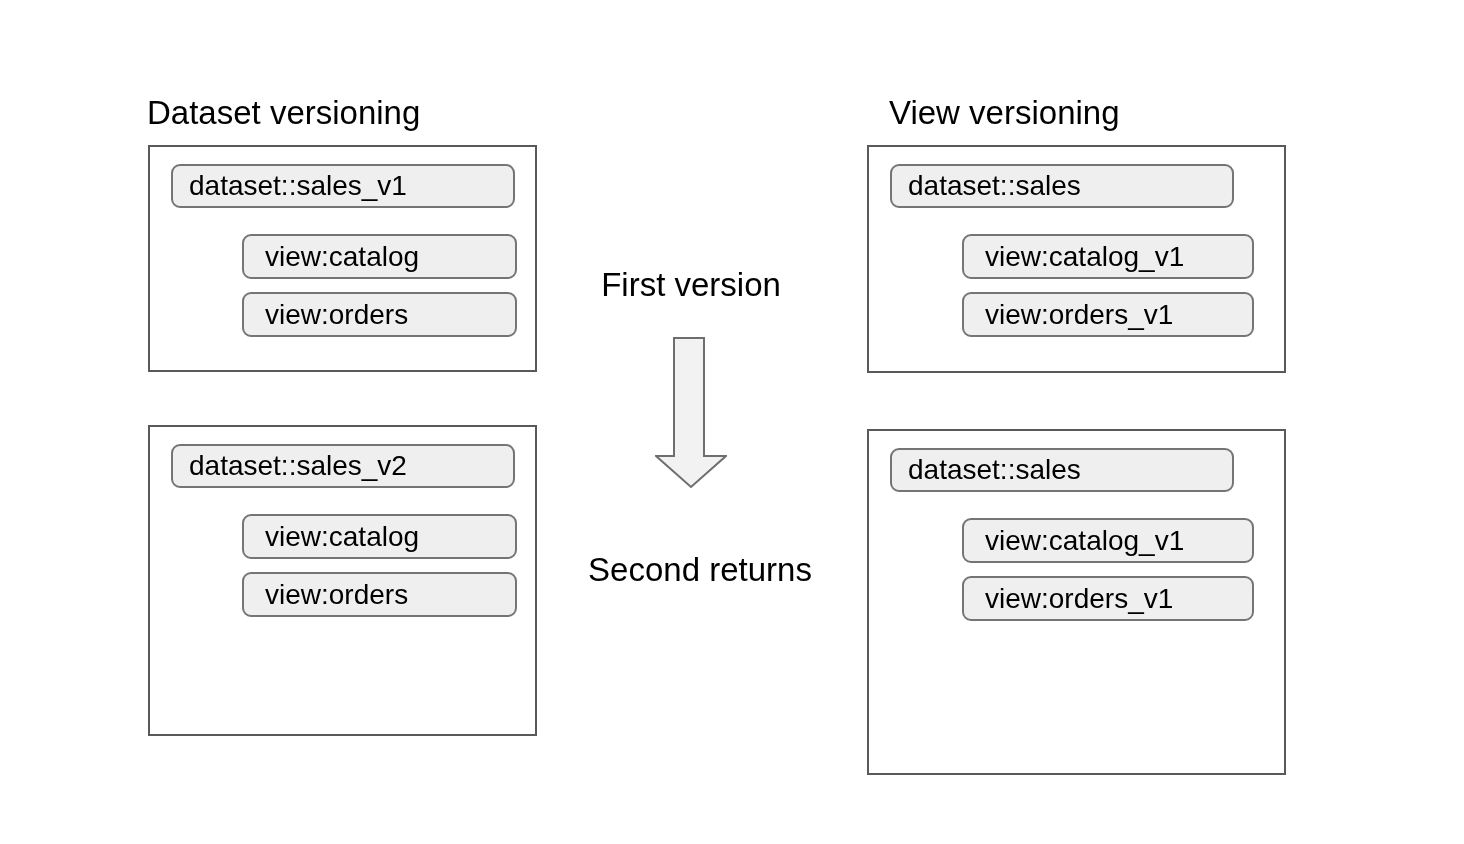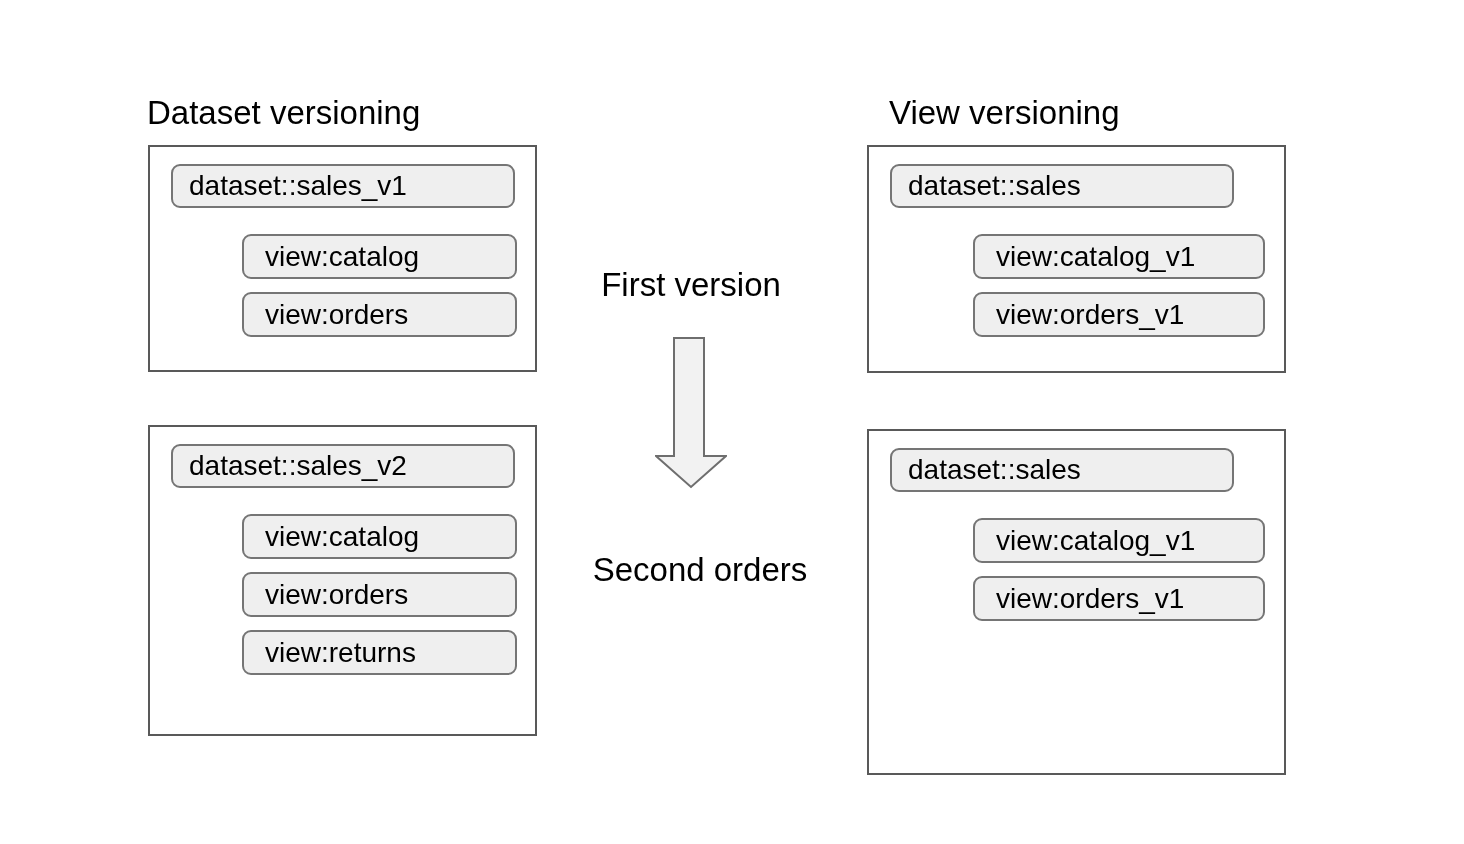--- a/index.html
+++ b/index.html
@@ -64,21 +64,21 @@
     flex-direction: column;
     gap: 13px;
   }
   .views .pill {
     position: relative;
     height: 45px;
     padding-left: 21px;
   }
   .col-left .views { left: 92px; }
   .col-left .views .pill { width: 275px; }
-  .col-right .views { left: 104px; align-items: flex-end; }
+  .col-right .views { left: 93px; align-items: flex-end; }
   .col-right .views .pill { width: 292px; }
 
   .arrow-wrap { position: absolute; left: 655px; top: 337px; }
 
   
   #box-l1 { left: 148px; top: 145px; width: 389px; height: 227px; }
   #box-l2 { left: 148px; top: 425px; width: 389px; height: 311px; }
   #box-r1 { left: 867px; top: 145px; width: 419px; height: 228px; }
   #box-r2 { left: 867px; top: 429px; width: 419px; height: 346px; }
 
@@ -102,33 +102,32 @@
       <div class="pill">view:catalog</div>
       <div class="pill">view:orders</div>
     </div>
   </div>
 
   <div id="box-l2" class="group-box col-left">
     <div class="pill dataset-pill">dataset::sales_v2</div>
     <div class="views">
       <div class="pill">view:catalog</div>
       <div class="pill">view:orders</div>
-      <div class="pill">view:returns</div>
     </div>
   </div>
 
   <div id="label-first" class="flow-label">First version</div>
 
   <div class="arrow-wrap">
     <svg width="72" height="152" viewBox="0 0 72 152" aria-hidden="true">
       <path d="M 19 1 L 49 1 L 49 119 L 71 119 L 36 150 L 1 119 L 19 119 Z" fill="var(--arrow-fill)" stroke="var(--arrow-border)" stroke-width="2" stroke-linejoin="miter"></path>
     </svg>
   </div>
 
-  <div id="label-second" class="flow-label">Second orders</div>
+  <div id="label-second" class="flow-label">Second returns</div>
 
   <div id="box-r1" class="group-box col-right">
     <div class="pill dataset-pill">dataset::sales</div>
     <div class="views">
       <div class="pill">view:catalog_v1</div>
       <div class="pill">view:orders_v1</div>
     </div>
   </div>
 
   <div id="box-r2" class="group-box col-right">

